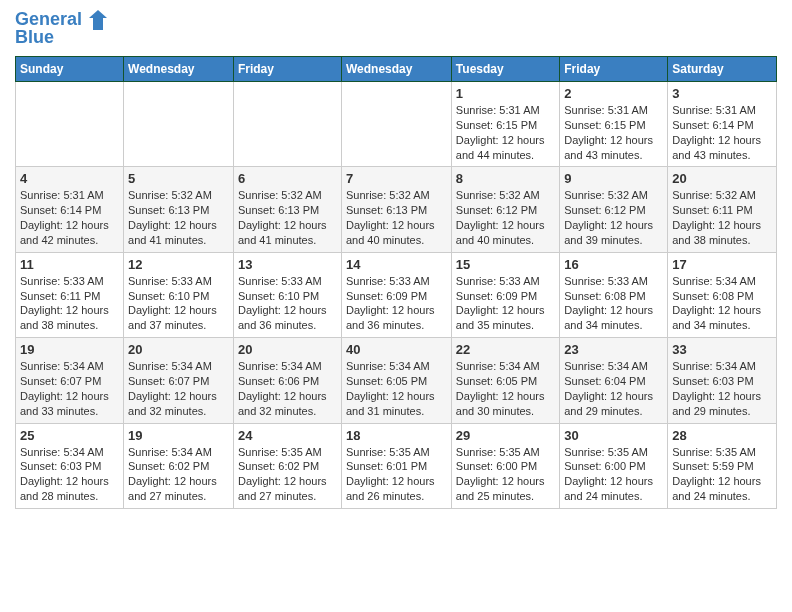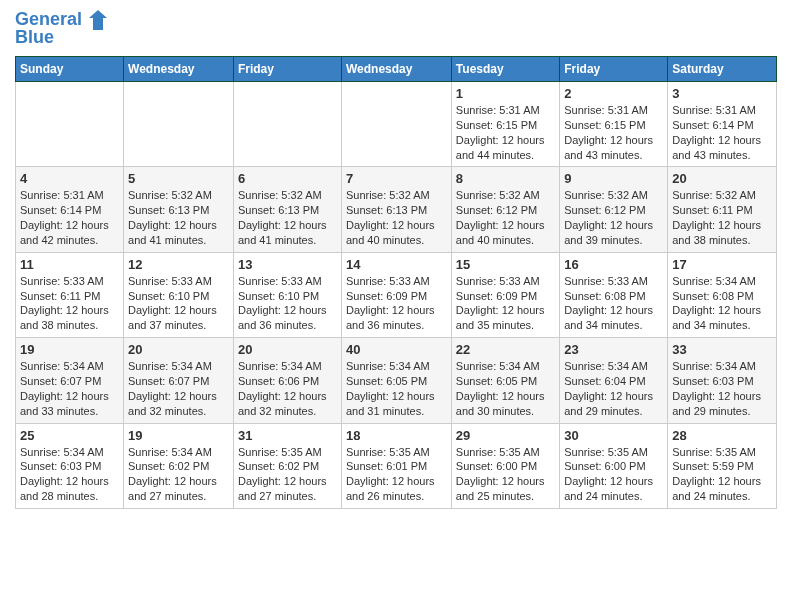--- a/index.html
+++ b/index.html
@@ -308,21 +308,21 @@
 and 28 minutes.</div>
         </td>
         <td>
           <div class="day-num">19</div>
           <div class="day-info" style="white-space: pre-line;">Sunrise: 5:34 AM
 Sunset: 6:02 PM
 Daylight: 12 hours
 and 27 minutes.</div>
         </td>
         <td>
-          <div class="day-num">31</div>
+          <div class="day-num">24</div>
           <div class="day-info" style="white-space: pre-line;">Sunrise: 5:35 AM
 Sunset: 6:02 PM
 Daylight: 12 hours
 and 27 minutes.</div>
         </td>
         <td>
           <div class="day-num">18</div>
           <div class="day-info" style="white-space: pre-line;">Sunrise: 5:35 AM
 Sunset: 6:01 PM
 Daylight: 12 hours

